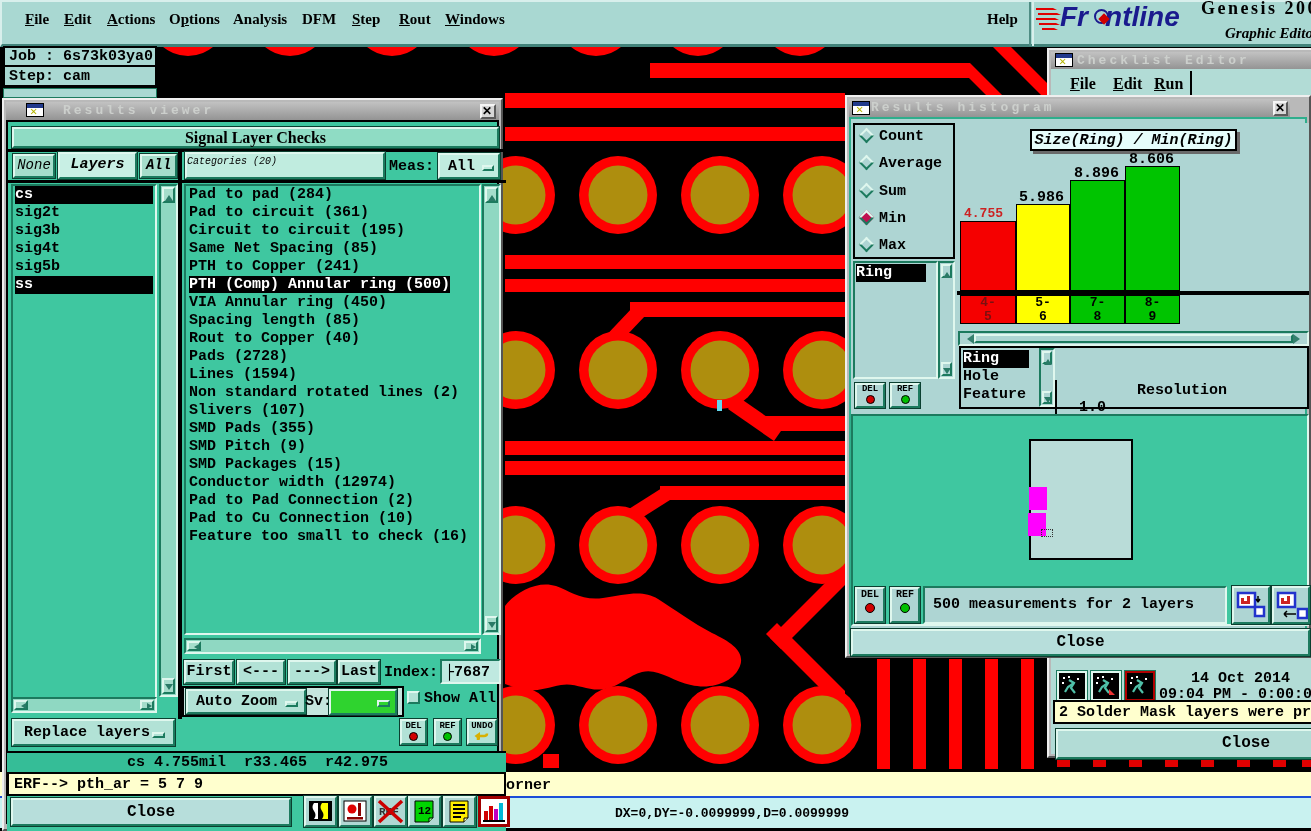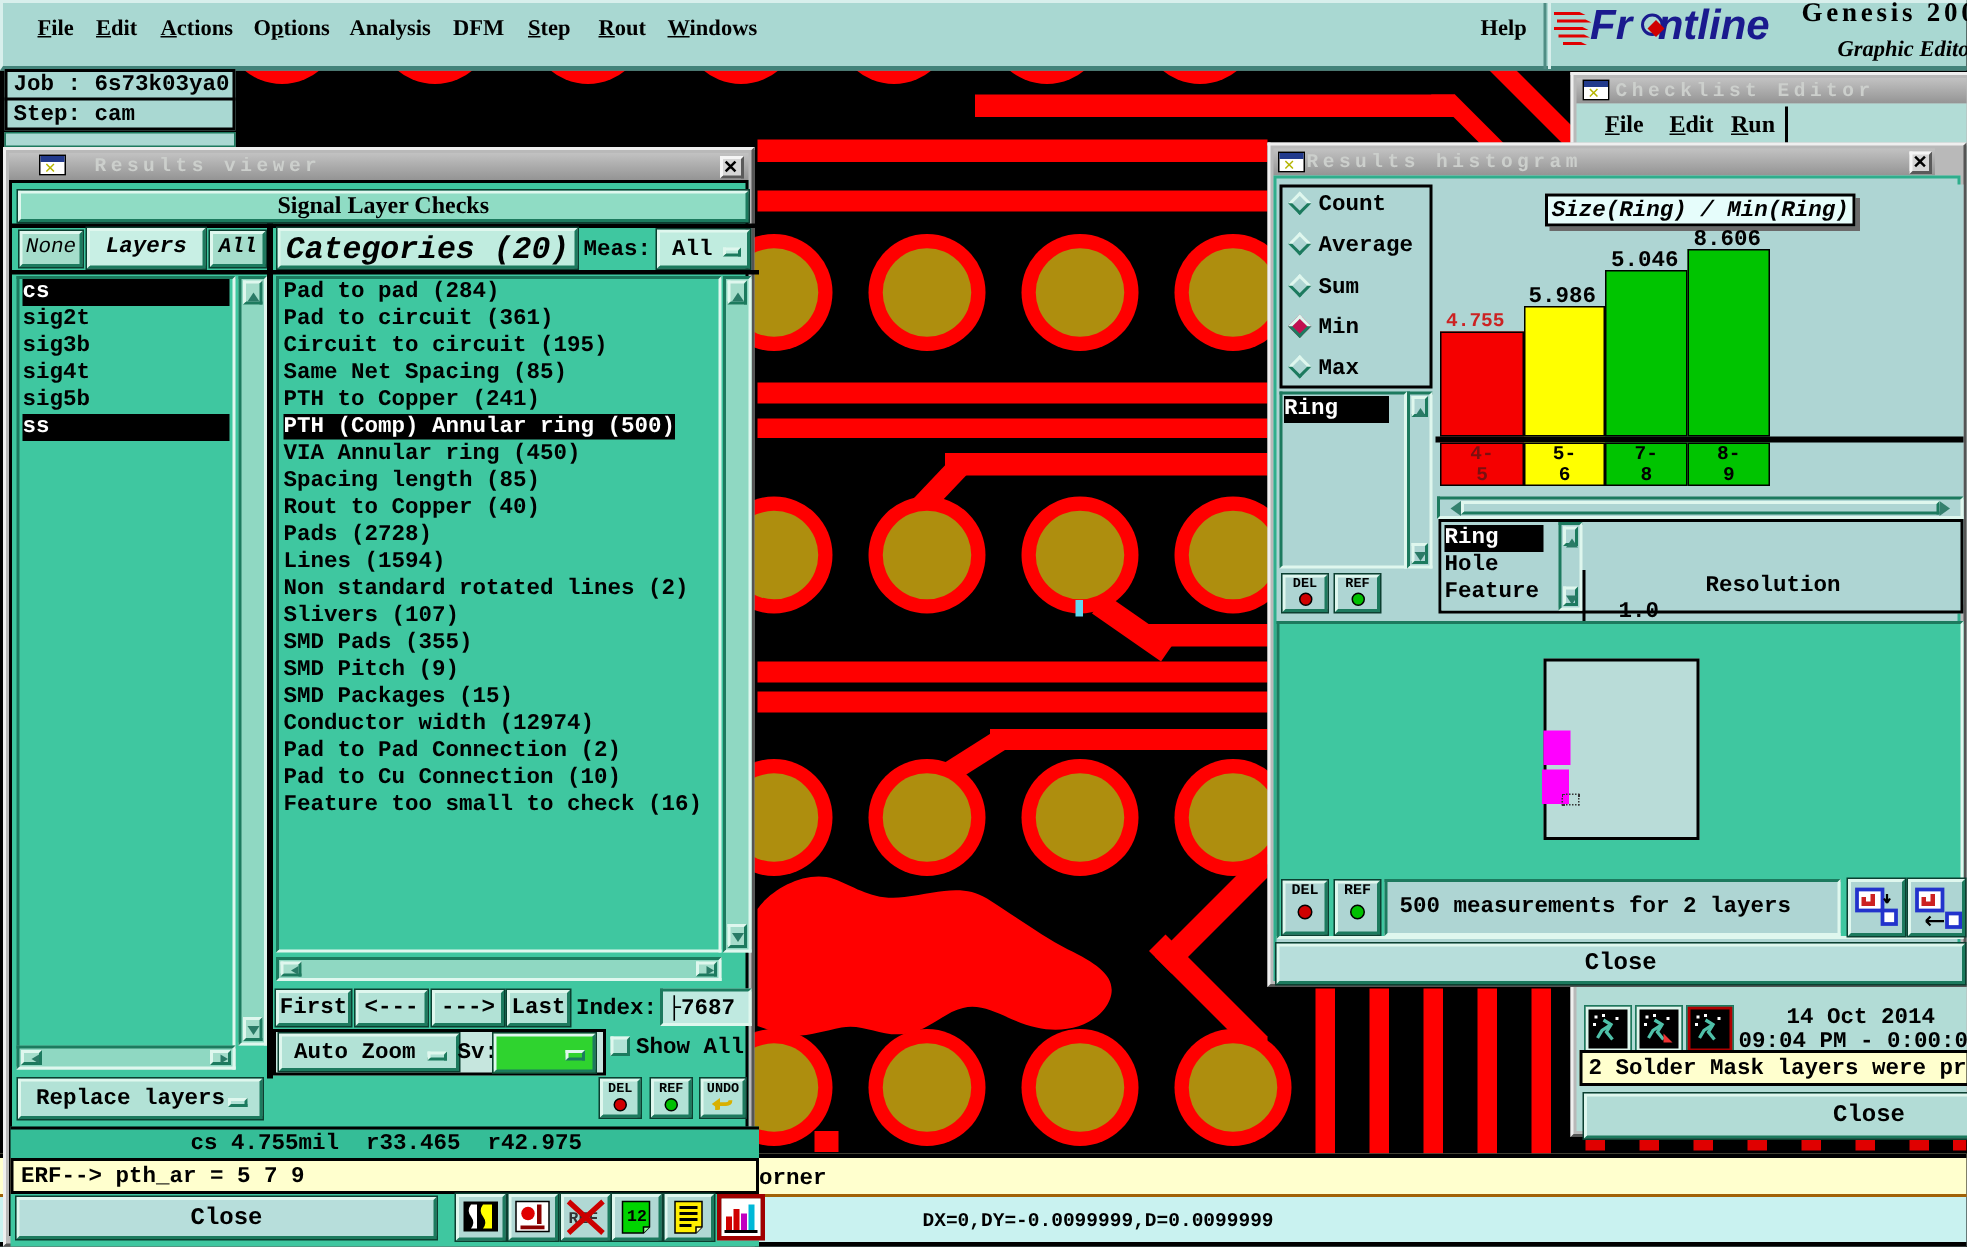--- a/index.html
+++ b/index.html
@@ -124,21 +124,21 @@
 <rect x="1201" y="760" width="13" height="7"></rect>
         <rect x="1237" y="760" width="13" height="7"></rect>
 <rect x="1273" y="760" width="13" height="7"></rect>
         <rect x="1302" y="760" width="9" height="7"></rect>
 </g>
 
 <rect x="717" y="400" width="5" height="11" fill="#62d8ee"></rect>
 </g>
 </svg>
 
-<div class="abs" style="left:0;top:769px;width:1311px;height:29px;background:#ffffce;border-top:3px solid #000;border-bottom:2px solid #a16207;padding-left:36px;">
+<div class="abs" style="left:0;top:769px;width:1311px;height:29px;background:#ffffce;border-top:3px solid #000;border-bottom:2px solid #1d4ed8;padding-left:36px;">
  <div class="abs mono" style="left:506px;top:5px;font-size:15px;">orner</div>
 </div>
 <div class="abs" style="left:0;top:798px;width:1311px;height:33px;background:#c9f2f0;border-bottom:3px solid #000;">
  <div class="abs mono" style="left:615px;top:8px;font-size:13px;">DX=0,DY=-0.0099999,D=0.0099999</div>
 </div>
 
 <div class="abs" style="left:0;top:0;width:1311px;height:47px;background:#a9d8d2;border-top:2px solid #d8efec;border-left:2px solid #d8efec;border-bottom:3px solid #42837a;">
  <div class="abs serif" style="top:9px;left:23px;font-size:15px;"><u>F</u>ile</div>
  <div class="abs serif" style="top:9px;left:62px;font-size:15px;"><u>E</u>dit</div>
  <div class="abs serif" style="top:9px;left:105px;font-size:15px;"><u>A</u>ctions</div>
@@ -284,21 +284,21 @@
  <div class="abs" style="left:183px;top:32px;width:207px;height:22px;background:#e6fdfb;border:2px solid #000;box-shadow:3px 3px 0 #6a6a6a;">
   <div class="mono" style="font-size:15px;font-style:italic;text-align:center;margin-top:1px;">Size(Ring) / Min(Ring)</div>
  </div>
 
  <div class="abs" style="left:113px;top:124px;width:56px;height:70px;background:#f50000;border:1px solid #000;"></div>
  <div class="abs" style="left:169px;top:107px;width:54px;height:87px;background:#ffff00;border:1px solid #000;"></div>
  <div class="abs" style="left:223px;top:83px;width:55px;height:111px;background:#00c400;border:1px solid #000;"></div>
  <div class="abs" style="left:278px;top:69px;width:55px;height:125px;background:#00c400;border:1px solid #000;"></div>
  <div class="abs mono" style="left:117px;top:109px;font-size:13px;color:#c22;">4.755</div>
  <div class="abs mono" style="left:172px;top:92px;font-size:15px;">5.986</div>
- <div class="abs mono" style="left:227px;top:68px;font-size:15px;">5.046</div>
+ <div class="abs mono" style="left:227px;top:68px;font-size:15px;">8.896</div>
  <div class="abs mono" style="left:282px;top:54px;font-size:15px;">8.606</div>
 
  <div class="abs" style="left:110px;top:194px;width:352px;height:4px;background:#000;"></div>
 
  <div class="abs" style="left:113px;top:198px;width:56px;height:29px;background:#f50000;border:1px solid #000;color:#7a1010;">
    <div class="mono" style="font-size:13px;text-align:center;color:#7a1010;line-height:14px;">4-<br>5</div>
     </div>
  <div class="abs" style="left:169px;top:198px;width:54px;height:29px;background:#ffff00;border:1px solid #000;">
    <div class="mono" style="font-size:13px;text-align:center;line-height:14px;">5-<br>6</div>
     </div>
@@ -394,21 +394,21 @@
  <div class="abs rz" style="left:9px;top:54px;width:42px;height:24px;background:#a5ddcb;">
   <div class="mono" style="font-size:14px;font-style:italic;text-align:center;margin-top:1px;font-weight:normal;">None</div>
  </div>
  <div class="abs rz" style="left:54px;top:52px;width:79px;height:27px;background:#c8efe4;">
   <div class="mono" style="font-size:15px;font-style:italic;text-align:center;margin-top:2px;font-weight:bold;">Layers</div>
  </div>
  <div class="abs rz" style="left:136px;top:54px;width:37px;height:24px;background:#a5ddcb;">
   <div class="mono" style="font-size:14px;font-style:italic;text-align:center;margin-top:1px;font-weight:bold;">All</div>
  </div>
  <div class="abs rz" style="left:181px;top:52px;width:200px;height:27px;background:#c0ecdf;">
-  <div class="mono" style="font-size:21px;font-style:italic;text-align:center;margin-top:2px;font-weight:bold;">Categories (20)</div>
+  <div class="mono" style="font-size:10px;font-style:italic;text-align:left;margin-top:2px;font-weight:normal;">Categories (20)</div>
  </div>
  <div class="abs mono" style="left:385px;top:58px;font-size:15px;">Meas:</div>
  <div class="abs rz" style="left:434px;top:53px;width:62px;height:26px;background:#c0ecdf;">
   <div class="mono" style="font-size:15px;margin:3px 0 0 8px;">All</div>
   <div class="abs rz nool" style="right:4px;top:10px;width:12px;height:6px;background:#c0ecdf;"></div>
  </div>
  <div class="abs" style="left:3px;top:80px;width:499px;height:3px;background:#000;"></div>
 
  <div class="abs" style="left:174px;top:49px;width:4px;height:570px;background:#000;"></div>
 

